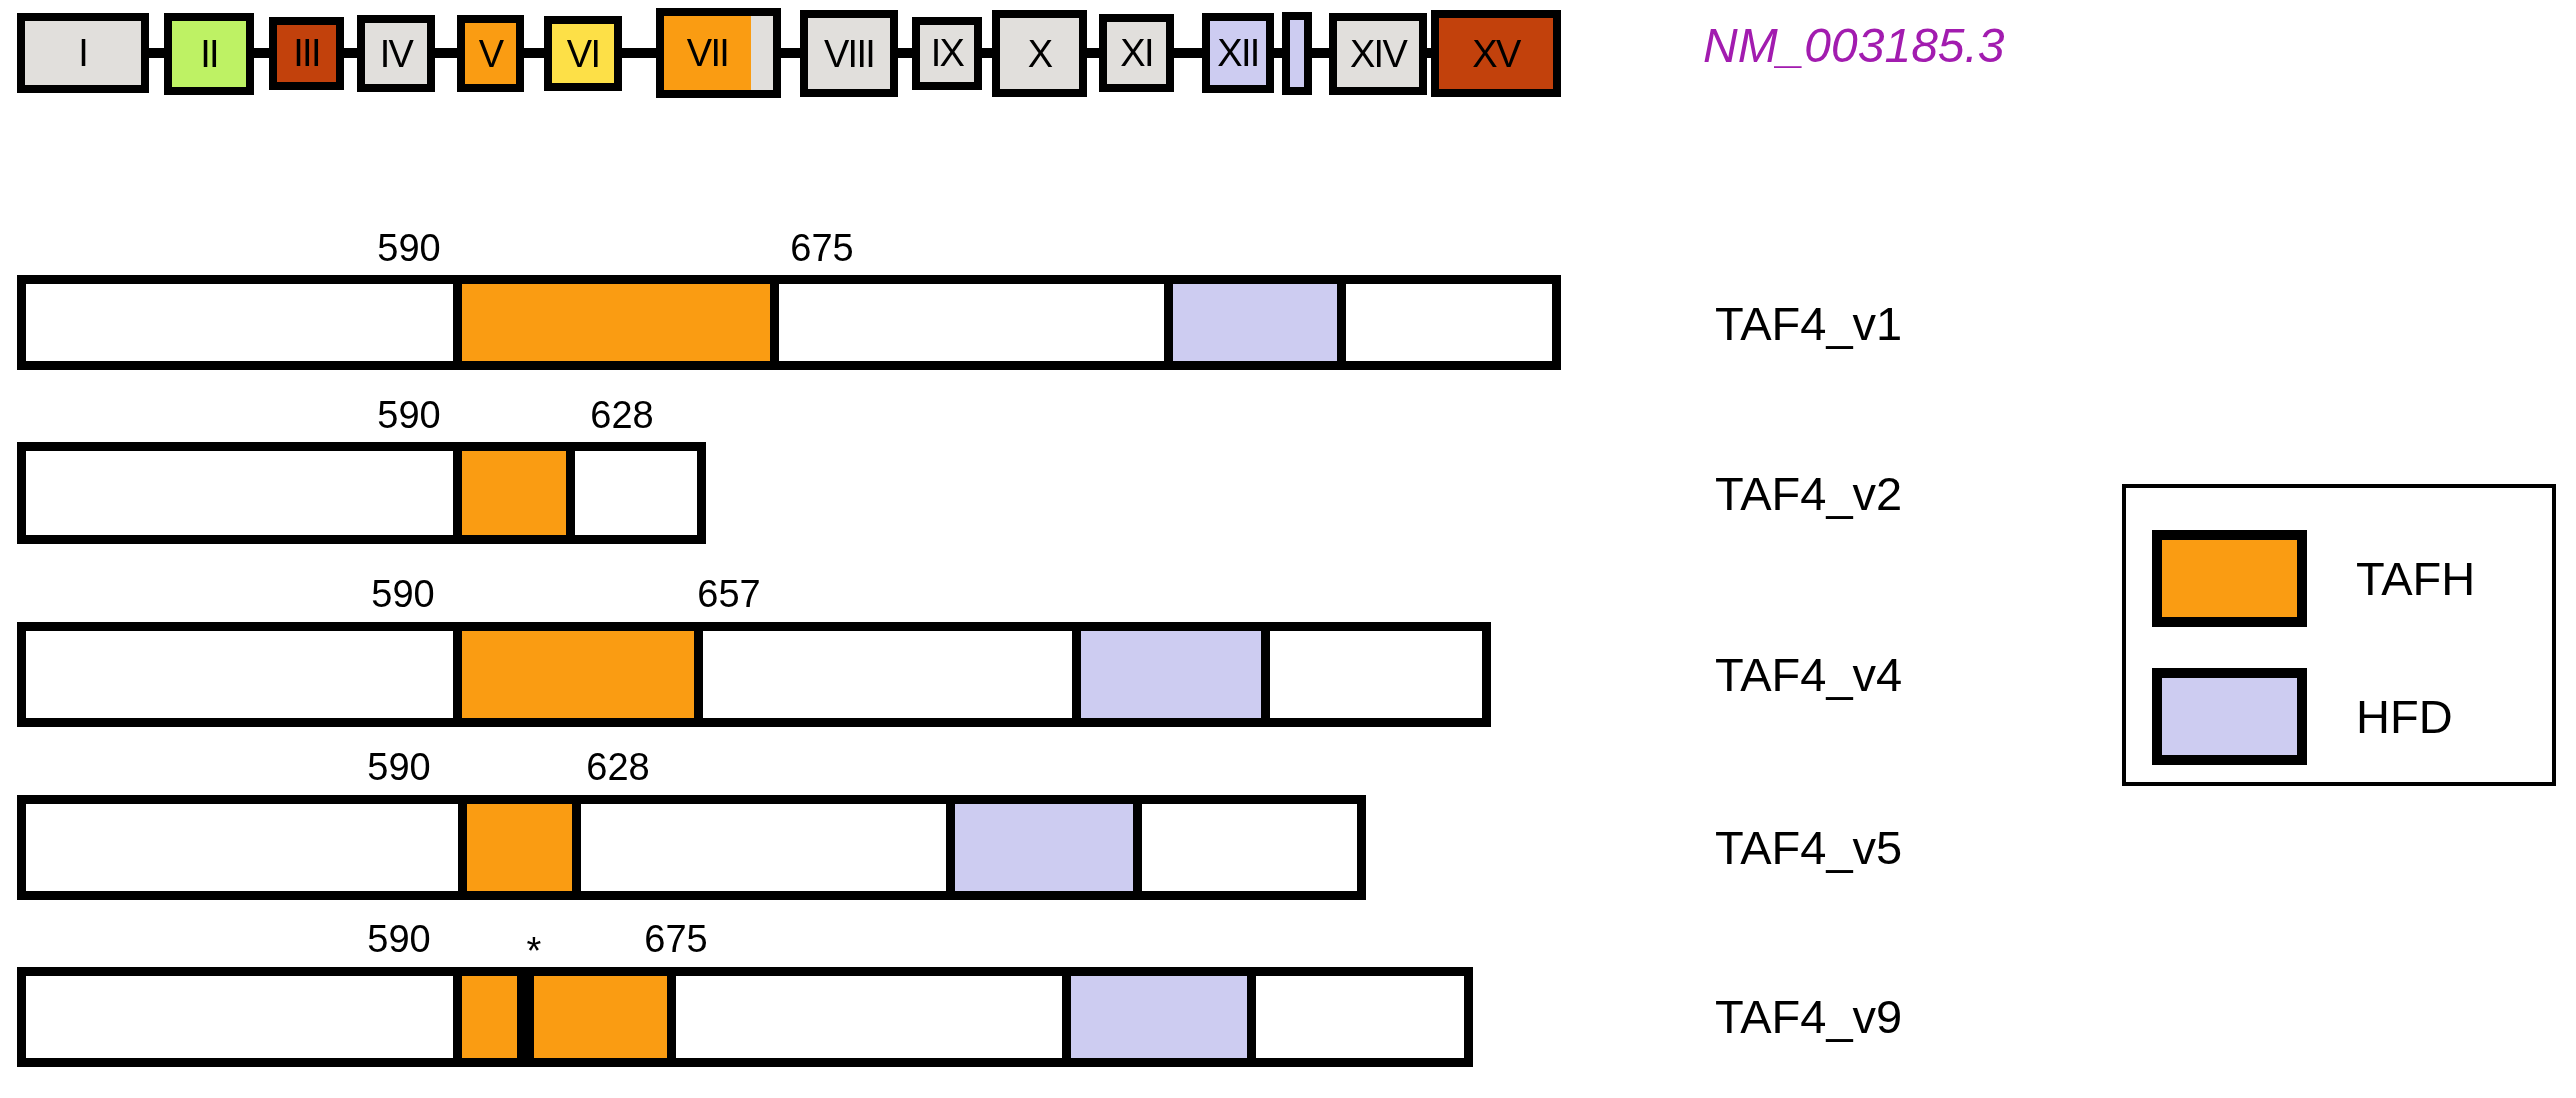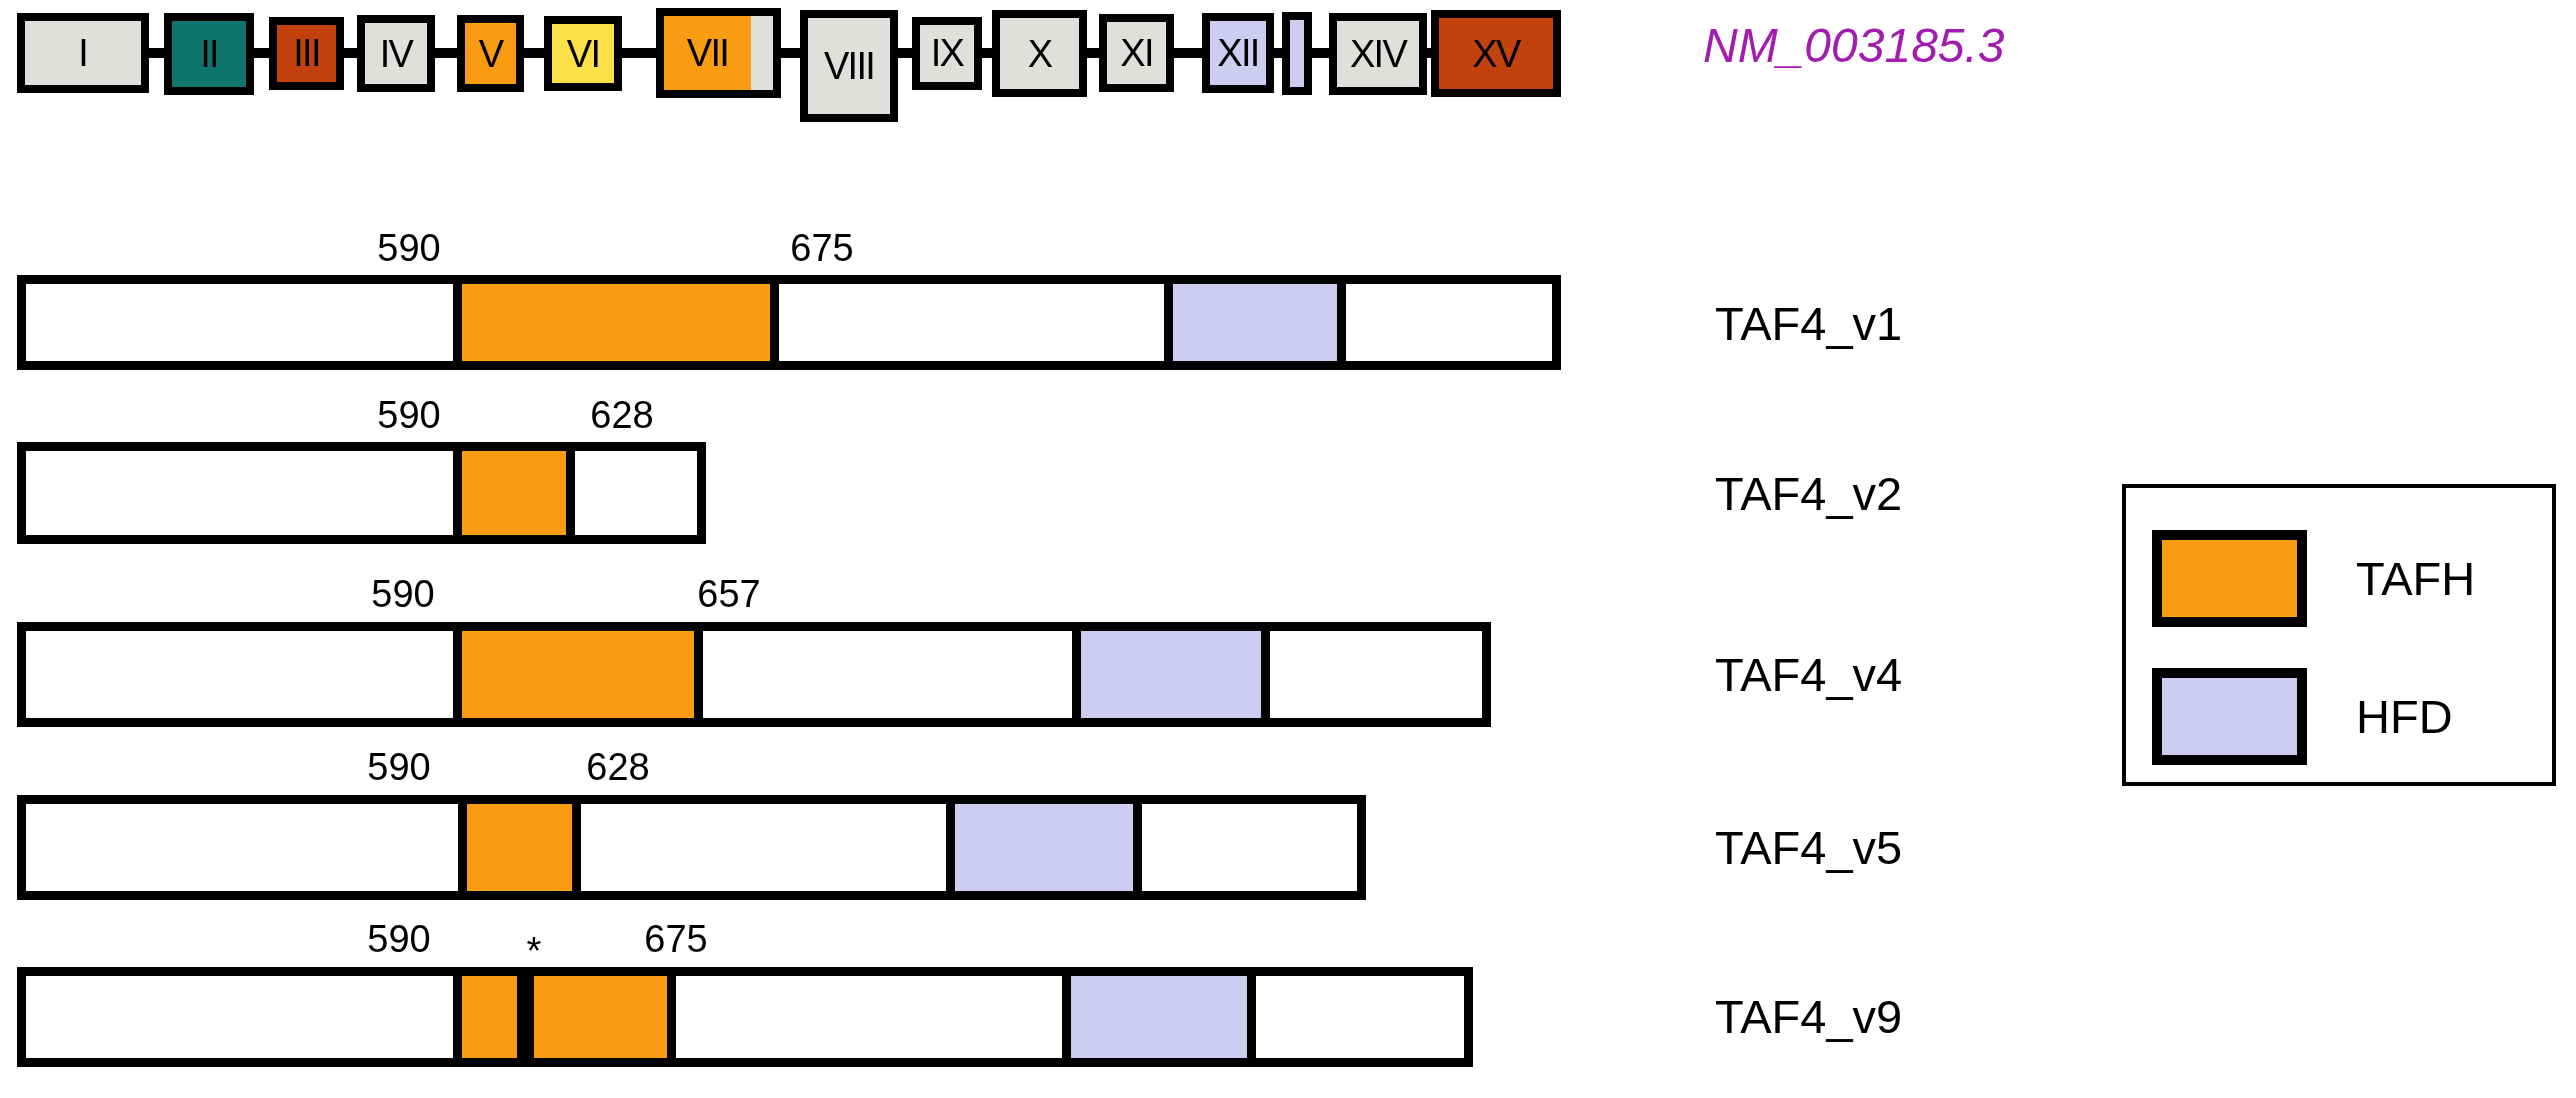--- a/index.html
+++ b/index.html
@@ -21,21 +21,21 @@
   .legend-label{font-size:47px;color:#000000;line-height:97px;white-space:nowrap;}
 </style>
 </head>
 <body>
 
 <div id="fig">
     <div class="connector abs" style="left: 22px; top: 48px; width: 1533px; height: 10px;"></div>
     <div class="exon abs" style="left: 16.7px; top: 13.4px; width: 132px; height: 80px; background: rgb(225, 223, 220);">
       <span class="exon-label">I</span>
     </div>
-    <div class="exon abs" style="left: 164px; top: 12.5px; width: 90px; height: 82px; background: #0f766e;">
+    <div class="exon abs" style="left: 164px; top: 12.5px; width: 90px; height: 82px; background: #bef264;">
       <span class="exon-label">II</span>
     </div>
     <div class="exon abs" style="left: 269px; top: 16.7px; width: 75px; height: 73px; background: #c2410c;">
       <span class="exon-label">III</span>
     </div>
     <div class="exon abs" style="left: 357px; top: 15px; width: 78px; height: 77px; background: rgb(225, 223, 220);">
       <span class="exon-label">IV</span>
     </div>
     <div class="exon abs" style="left: 457px; top: 15px; width: 67px; height: 77px; background: rgb(250, 156, 18);">
       <span class="exon-label">V</span>
@@ -44,21 +44,21 @@
       <span class="exon-label">VI</span>
     </div>
     <div class="exon abs" style="left: 656px; top: 8.3px; width: 125px; height: 90px;">
       <div class="exon-inner">
         <div class="exon-seg" style="width: 87px; background: rgb(250, 156, 18);">
           <span class="exon-label">VII</span>
         </div>
         <div class="exon-seg" style="width: 22px; background: rgb(225, 223, 220);"></div>
       </div>
     </div>
-    <div class="exon abs" style="left: 800px; top: 10px; width: 98px; height: 112px; background: rgb(225, 223, 220);">
+    <div class="exon abs" style="left: 800px; top: 10px; width: 98px; height: 87px; background: rgb(225, 223, 220);">
       <span class="exon-label">VIII</span>
     </div>
     <div class="exon abs" style="left: 912px; top: 16.7px; width: 70px; height: 73px; background: rgb(225, 223, 220);">
       <span class="exon-label">IX</span>
     </div>
     <div class="exon abs" style="left: 992px; top: 10px; width: 95px; height: 87px; background: rgb(225, 223, 220);">
       <span class="exon-label">X</span>
     </div>
     <div class="exon abs" style="left: 1099px; top: 14px; width: 75px; height: 78px; background: rgb(225, 223, 220);">
       <span class="exon-label">XI</span>

